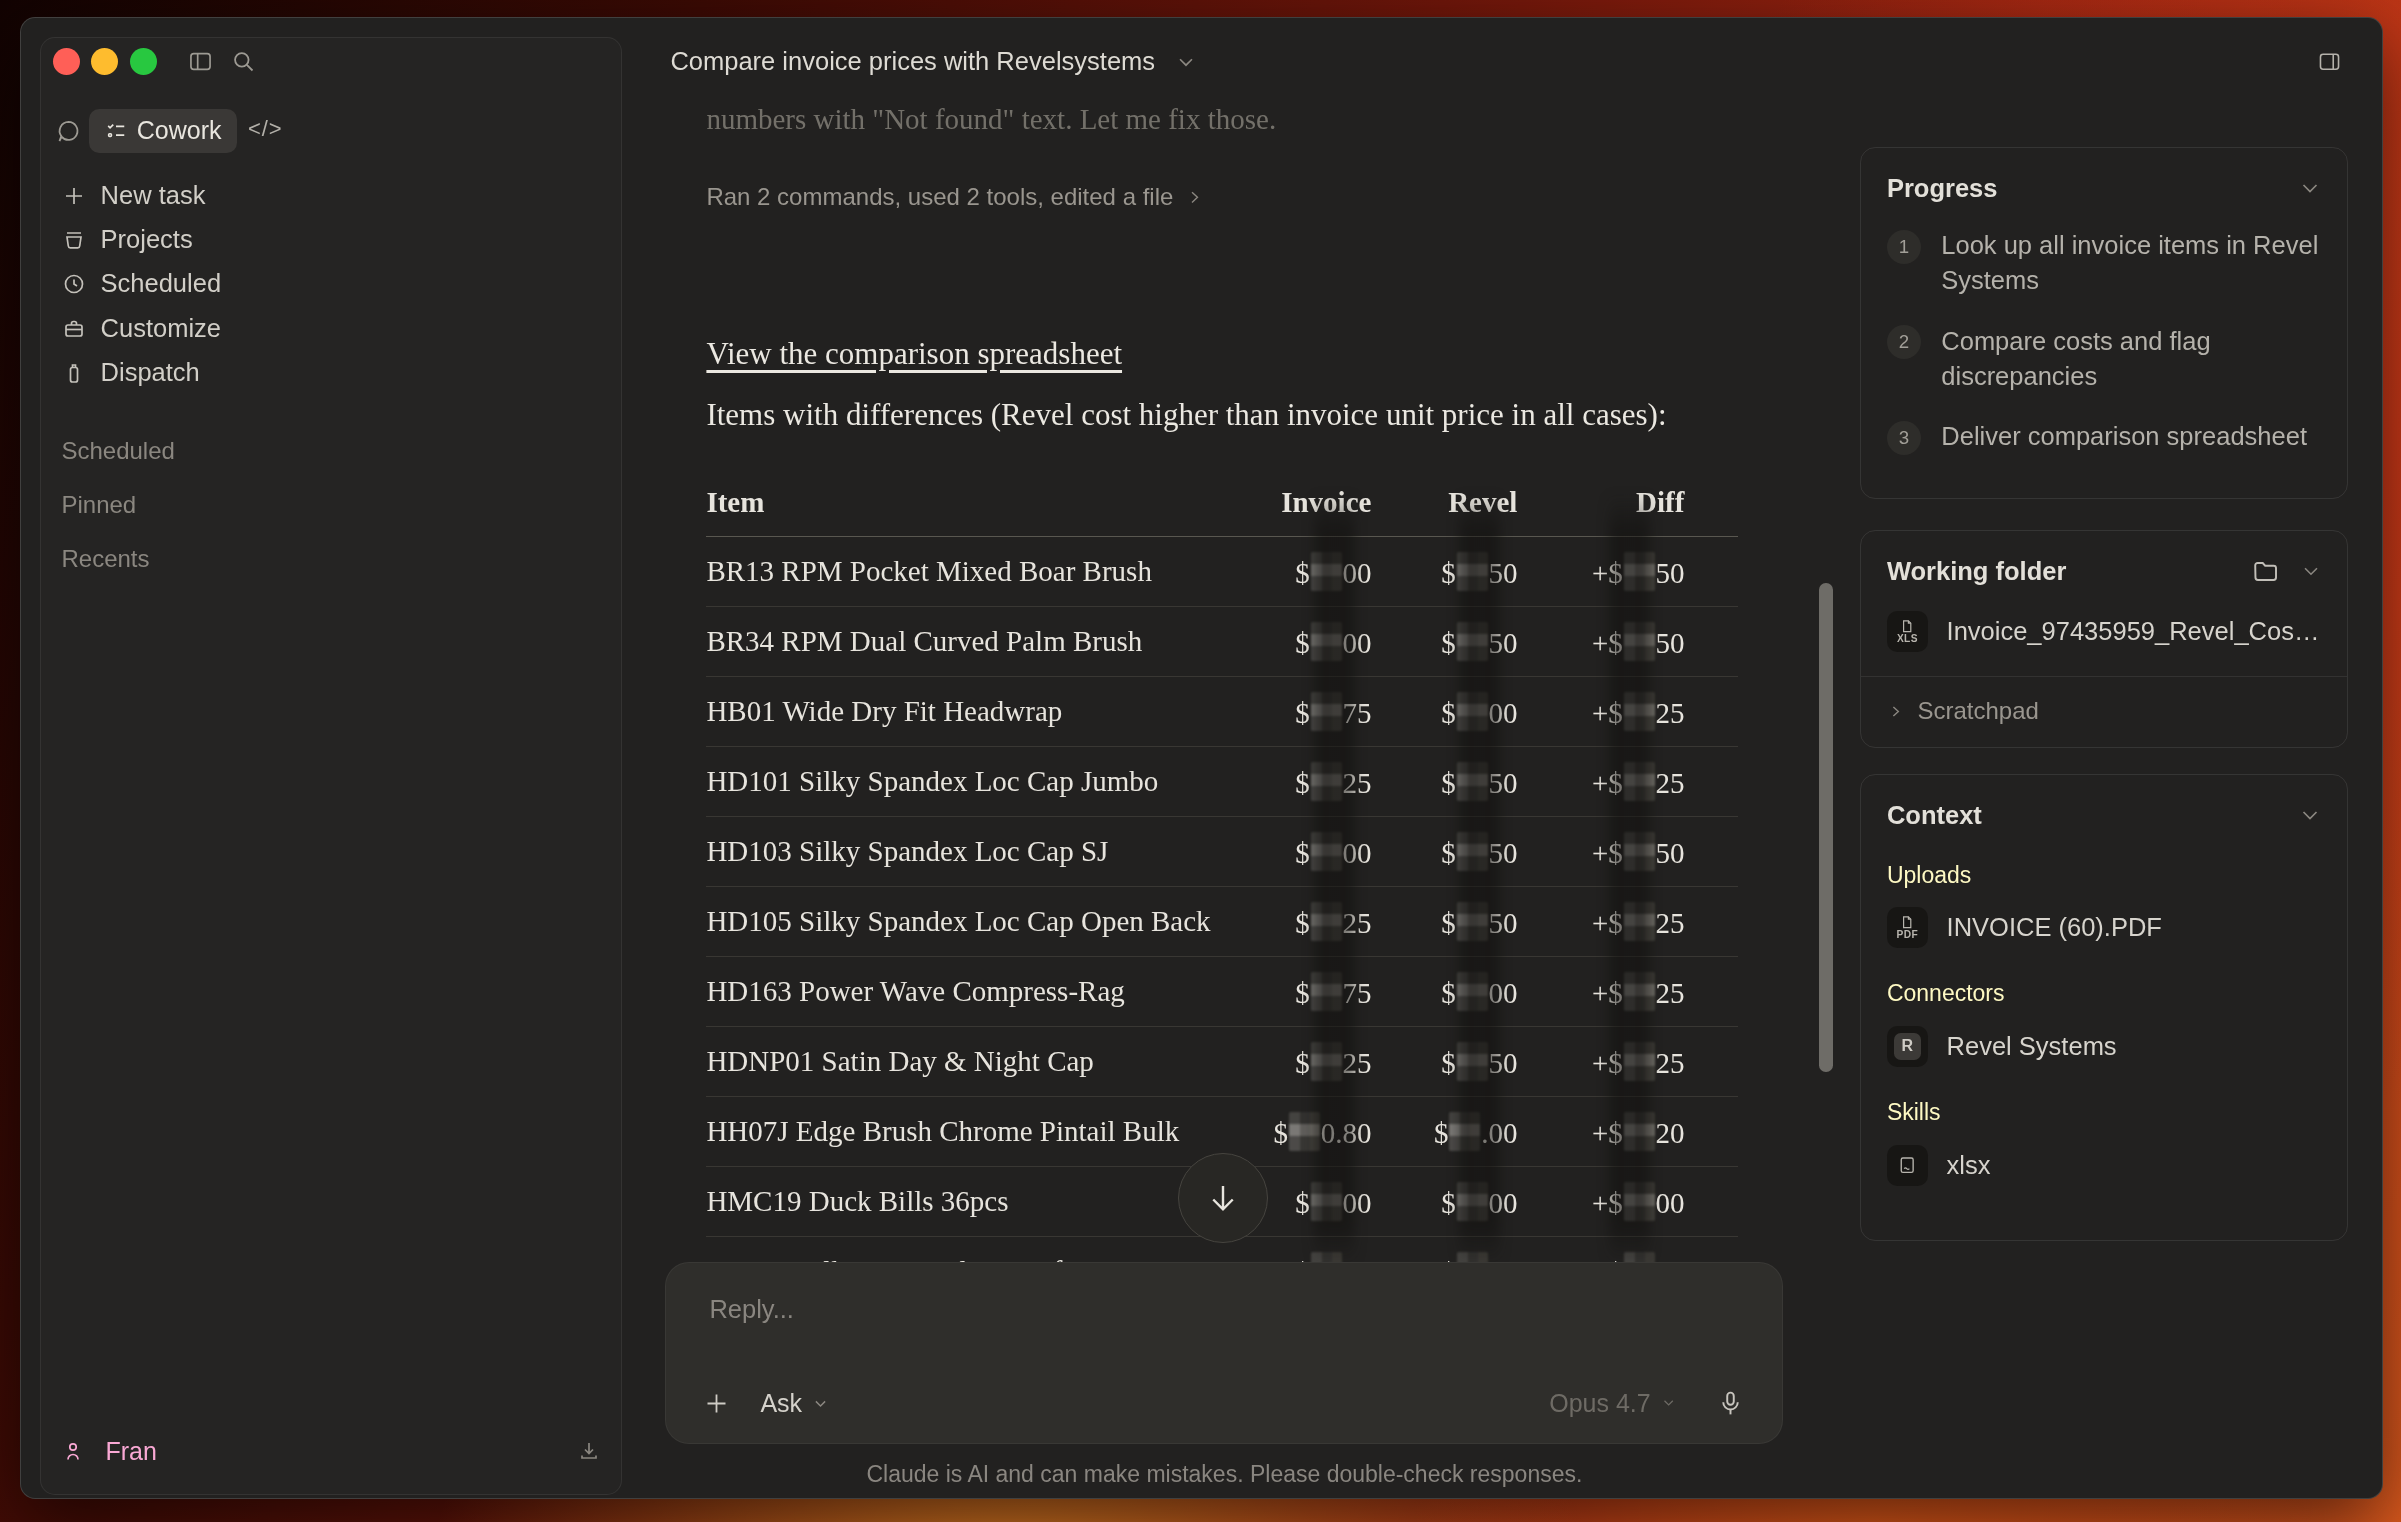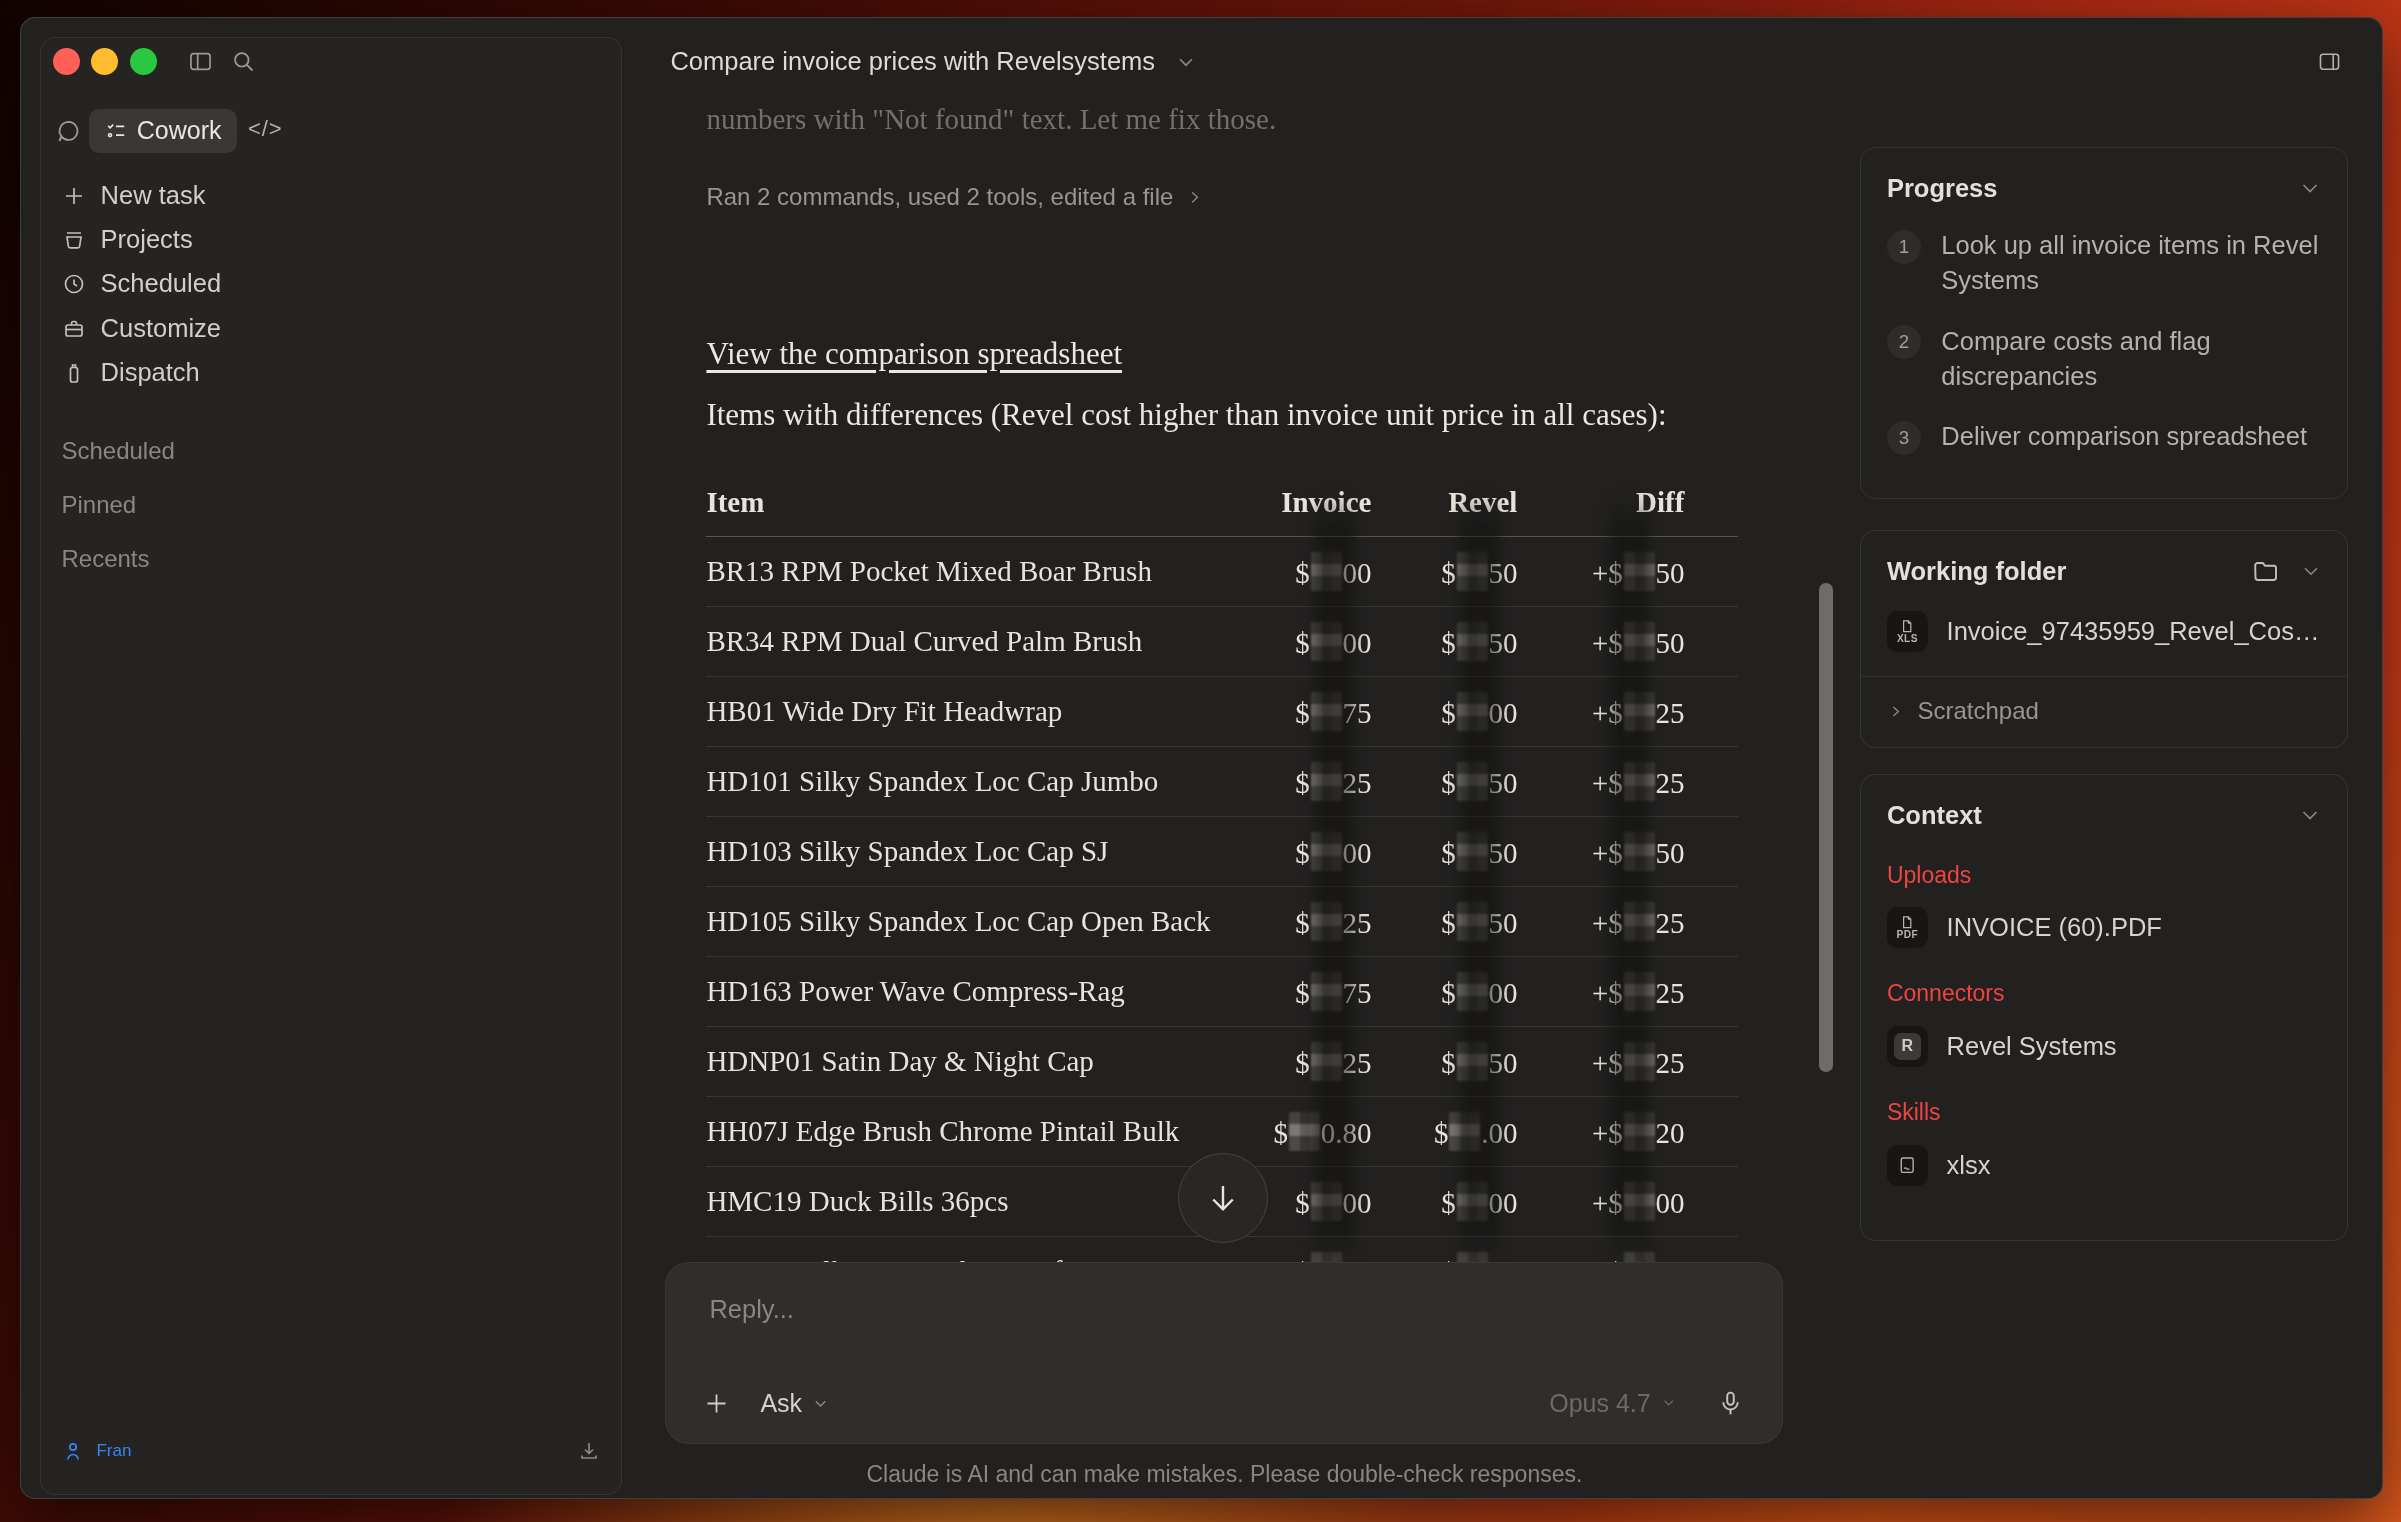--- a/index.html
+++ b/index.html
@@ -19,22 +19,22 @@
   .icbtn{position:absolute;display:flex;align-items:center;justify-content:center;color:#9d9a93;}
   svg{display:block;}
   .modepill{position:absolute;left:48px;top:71px;height:44px;width:148px;background:#3a3836;border-radius:10.2px;
     display:flex;align-items:center;justify-content:center;gap:10.2px;color:#e9e6df;font-size:25px;}
   .codeicn{position:absolute;left:207px;top:78px;color:#b3b0a9;font-size:22px;letter-spacing:0.8px;}
   .nav{position:absolute;left:0;top:136px;width:100%;}
   .navitem{position:absolute;left:17px;right:17px;height:44px;display:flex;align-items:center;gap:13.6px;
     color:#d2cfc8;font-size:25.5px;padding-left:3.4px;}
   .navitem .nicon{width:25.5px;display:flex;justify-content:center;color:#c4c1ba;}
   .seclabel{position:absolute;left:20.4px;color:#8b8780;font-size:24px;}
-  .userrow{position:absolute;left:17px;right:20.4px;bottom:24px;height:37px;display:flex;align-items:center;gap:11px;
-    color:#3b82f6;font-size:17px;padding-left:3.4px;}
+  .userrow{position:absolute;left:17px;right:20.4px;bottom:24px;height:37px;display:flex;align-items:center;gap:20px;
+    color:#f9a8d4;font-size:25px;padding-left:3.4px;}
   .userrow .spacer{flex:1;}
   
   .titlebar{position:absolute;left:649px;top:24px;height:39px;display:flex;align-items:center;gap:20.4px;
     color:#dedbd4;font-size:25.5px;}
   .tr-toggle{position:absolute;right:39px;top:31px;color:#b5b2ab;}
   
   .content{position:absolute;left:685px;top:0;width:1032px;height:1480px;}
   .faded{position:absolute;left:0;top:85px;font-family:"Liberation Serif",serif;font-size:29px;color:#7c7972;opacity:.9;}
   .activity{position:absolute;left:0;top:165px;display:flex;align-items:center;gap:12px;color:#9a968f;font-size:24px;}
   .para{position:absolute;left:0;top:212px;width:1011px;font-family:"Liberation Serif",serif;font-size:31px;
@@ -74,21 +74,21 @@
   .tile{flex:0 0 41px;height:41px;border-radius:10.2px;background:#171614;display:flex;flex-direction:column;
     align-items:center;justify-content:center;color:#b8b5ae;}
   .tile .tlabel{font-size:10.2px;font-weight:700;letter-spacing:0.4px;margin-top:-0.8px;}
   .tile.rtile{background:#171614;}
   .rinner{width:27px;height:27px;border-radius:6.8px;background:#3c3a37;display:flex;align-items:center;
     justify-content:center;font-size:16px;font-weight:700;color:#cfccc5;}
   .filerow{display:flex;align-items:center;gap:18.7px;margin-top:25.5px;font-size:25.5px;font-weight:400;color:#d7d4cd;}
   .filerow .fname{white-space:nowrap;overflow:hidden;text-overflow:ellipsis;}
   .divider{border-top:0.8px solid rgba(255,255,255,.08);margin:24px -25.5px 0 -25.5px;}
   .scratch{display:flex;align-items:center;gap:13.6px;margin-top:20.4px;color:#9a968f;font-size:24px;font-weight:400;}
-  .ctxlabel{margin-top:32px;font-size:23px;color:#ef4444;font-weight:400;}
+  .ctxlabel{margin-top:32px;font-size:23px;color:#fef9c3;font-weight:400;}
   
   .composer{position:absolute;left:644px;top:1244px;width:1118px;height:182px;background:#2f2e2b;
     border:0.8px solid rgba(255,255,255,.05);border-radius:24px;z-index:5;box-sizing:border-box;}
   .composer input{position:absolute;left:41px;top:31px;width:850px;background:transparent;border:none;outline:none;
     font-size:25.5px;color:#d7d4cd;font-family:"Liberation Sans",sans-serif;}
   .composer input::placeholder{color:#8a8680;}
   .crow{position:absolute;left:37px;right:37px;bottom:25.5px;display:flex;align-items:center;gap:30px;}
   .askbtn{display:flex;align-items:center;gap:10.2px;color:#d5d2cb;font-size:25px;}
   .crow .spacer{flex:1;}
   .model{display:flex;align-items:center;gap:10.2px;color:#6e6b65;font-size:25px;}

